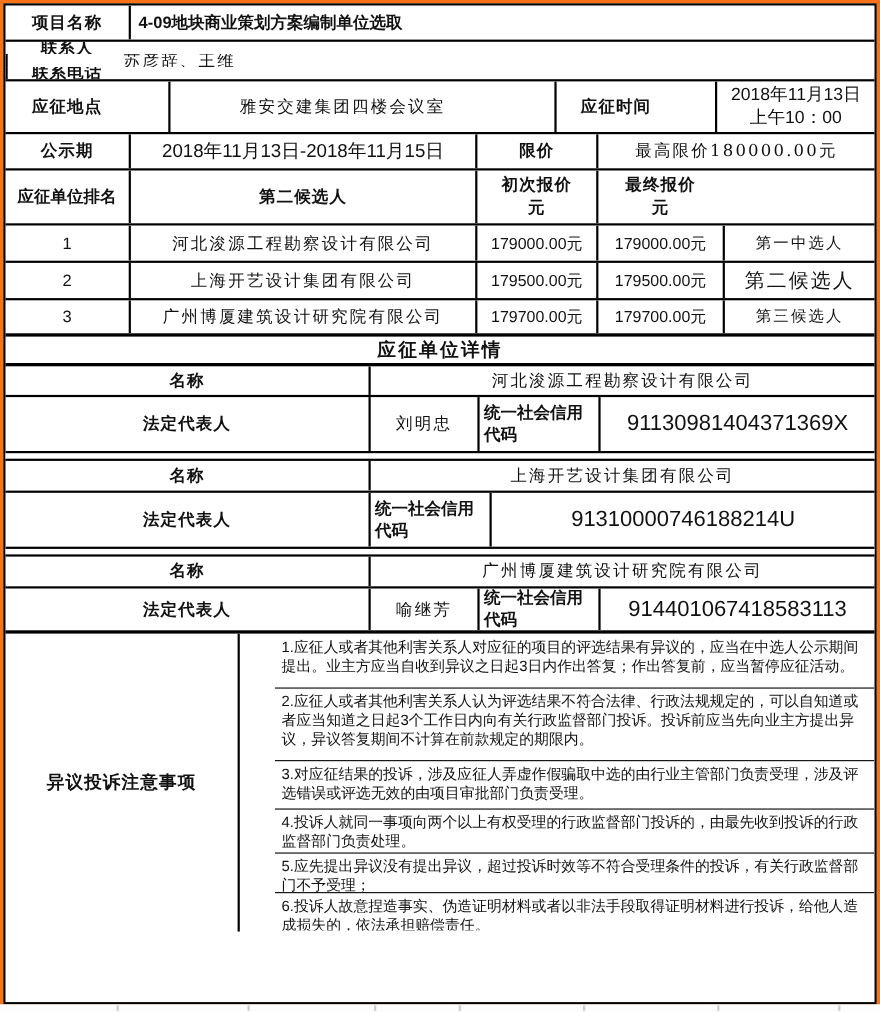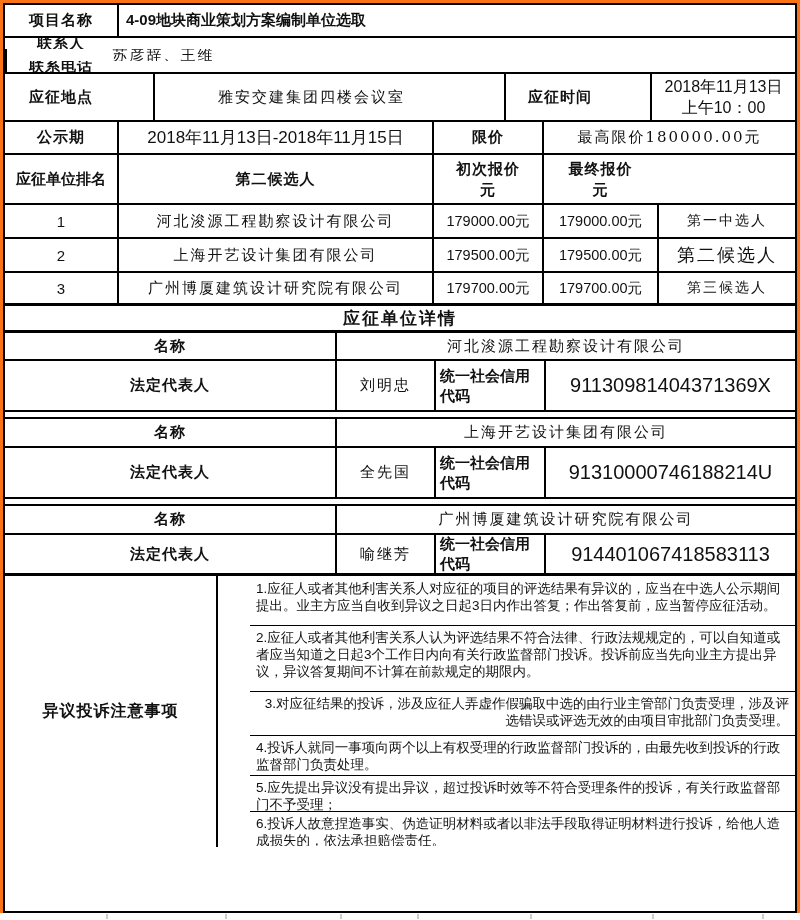--- a/index.html
+++ b/index.html
@@ -38,21 +38,21 @@
   .section-title { font-weight:bold; font-size:17px; letter-spacing:2px;
     justify-content:center; }
 
   .code-label { text-align:left; justify-content:flex-start; padding-left:4px;
     line-height:20px; letter-spacing:0; }
 
   .complaint-body { display:flex; flex-direction:column;padding-left:32px; }
   .para { border-top:1px solid #000; padding:3px 6px 0 6px; font-size:13.5px;
     line-height:17px; text-align:left; overflow:hidden; }
   .para.first { border-top:none; }
-  .p1{height:48px;} .p2{height:66px;} .p3{height:44px;text-align:right;} .p4{height:40px;}
+  .p1{height:48px;} .p2{height:66px;} .p3{height:44px;} .p4{height:40px;}
   .p5{height:36px;} .p6{height:35px;}
 
   #bottom-strip { position:absolute; left:0; top:913px; width:800px; height:7px;
     background:#fdfdfd; }
   #bottom-strip .tick { position:absolute; top:1px; width:2px; height:5px;
     background:#c9cfc9; }
 </style>
 </head>
 <body>
 
@@ -148,21 +148,20 @@
     </div>
 
     <div class="gap-row"></div>
 
     <div class="row h-name">
       <div class="cell w-dl lbl">名称</div>
       <div class="cell w-e kai">上海开艺设计集团有限公司</div>
     </div>
     <div class="row h-legal">
       <div class="cell w-dl lbl">法定代表人</div>
-      <div class="cell w-dn kai">全先国</div>
       <div class="cell w-dc lbl code-label">统一社会信用代码</div>
       <div class="cell w-e num">91310000746188214U</div>
     </div>
 
     <div class="gap-row"></div>
 
     <div class="row h-name">
       <div class="cell w-dl lbl">名称</div>
       <div class="cell w-e kai">广州博厦建筑设计研究院有限公司</div>
     </div>

